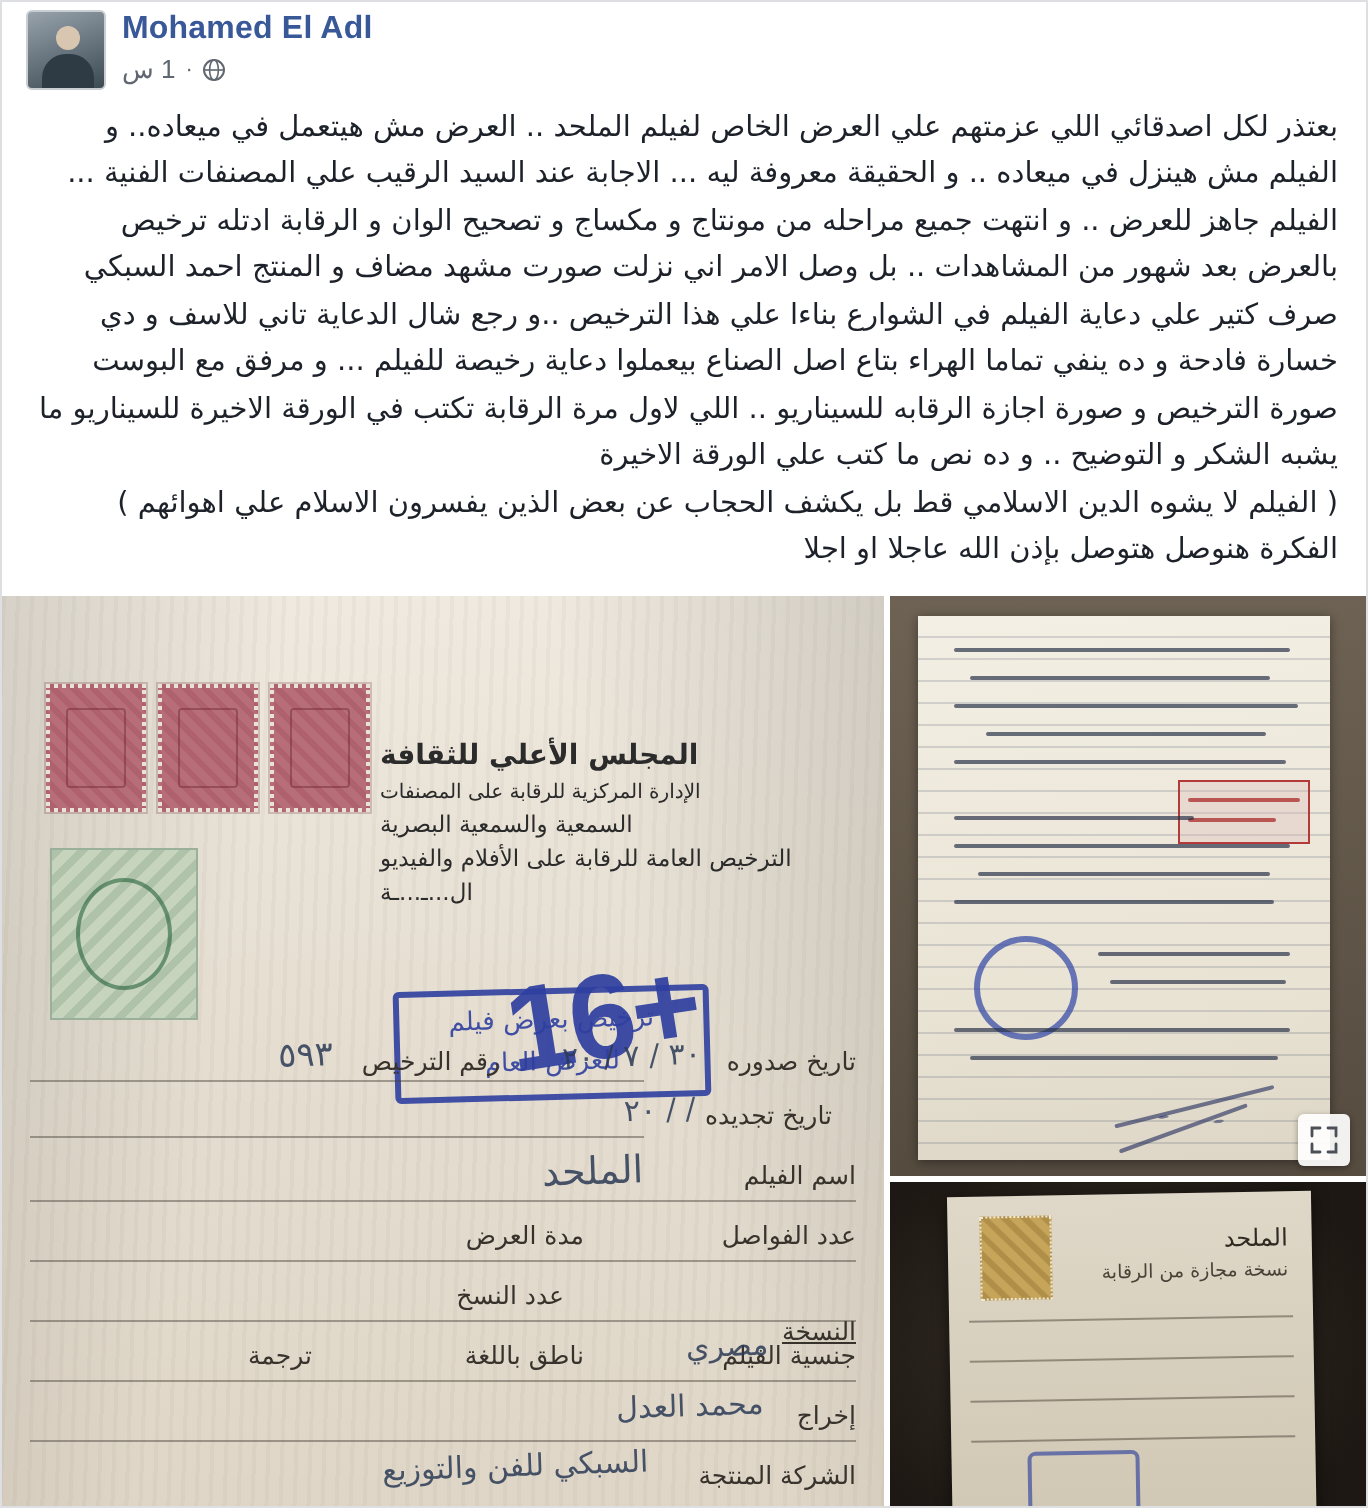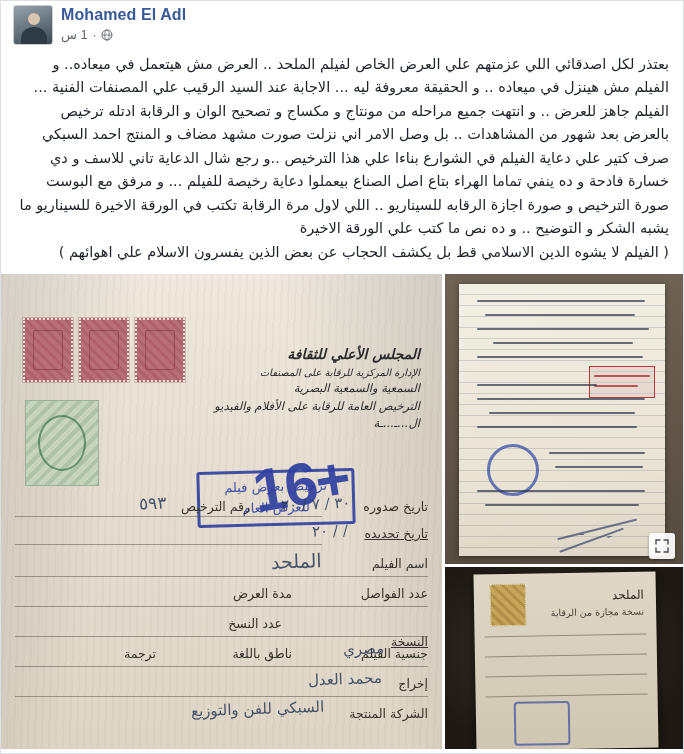--- a/index.html
+++ b/index.html
@@ -176,27 +176,26 @@
   .stamp-green::after{
     content:"";
     position:absolute; left:12px; top:14px; right:12px; bottom:14px;
     border:2px solid rgba(25,90,45,0.55);
     border-radius: 50%;
   }
   .doc-head {
     position: absolute;
     right: 22px;
     top: 70px;
-    text-align: right;
+    text-align: left;
     direction: rtl;
     color: #2b2b2b;
     font-family: "DejaVu Sans", "Liberation Sans", sans-serif;
     line-height: 1.5;
     width: 230px;
-    font-style: italic;
   }
   .doc-head .l1 { font-size: 14px; font-weight: bold; }
   .doc-head .l2 { font-size: 10px; }
   .doc-head .l3 { font-size: 11.5px; }
   .doc-head .l4 { font-size: 11.5px; }
   .doc-head .l5 { font-size: 11.5px; }
   .blue-stamp {
     position: absolute;
     left: 196px; top: 196px;
     width: 158px; height: 56px;
@@ -387,20 +386,21 @@
     </div>
     <div class="avatar">
       <div class="av-head"></div>
       <div class="av-body"></div>
     </div>
   </div>
 
   <div class="post-body">
     <p>بعتذر لكل اصدقائي اللي عزمتهم علي العرض الخاص لفيلم الملحد .. العرض مش هيتعمل في ميعاده.. و الفيلم مش هينزل في ميعاده .. و الحقيقة معروفة ليه ... الاجابة عند السيد الرقيب علي المصنفات الفنية ... الفيلم جاهز للعرض .. و انتهت جميع مراحله من مونتاج و مكساج و تصحيح الوان و  الرقابة ادتله ترخيص بالعرض بعد شهور من المشاهدات ..  بل وصل الامر اني نزلت صورت مشهد مضاف  و المنتج احمد السبكي صرف كتير علي دعاية الفيلم في الشوارع بناءا علي هذا الترخيص ..و رجع شال الدعاية تاني للاسف و دي خسارة فادحة و ده ينفي تماما الهراء بتاع اصل الصناع بيعملوا دعاية رخيصة للفيلم ... و مرفق  مع البوست صورة الترخيص و صورة  اجازة  الرقابه  للسيناريو .. اللي لاول مرة الرقابة تكتب في الورقة الاخيرة للسيناريو ما يشبه الشكر و التوضيح .. و ده نص ما كتب علي الورقة الاخيرة</p>
     <p>( الفيلم لا يشوه الدين الاسلامي قط بل يكشف الحجاب عن بعض الذين يفسرون الاسلام علي اهوائهم )</p>
+    <p>الفكرة هنوصل هتوصل بإذن الله عاجلا  او اجلا</p>
   </div>
 
   <div class="media-grid">
 
     <div class="media-left">
       <div class="doc">
         <div class="grain"></div>
 
         <div class="stamp-sq" style="left:22px; top:44px;"></div>
         <div class="stamp-sq" style="left:78px; top:44px;"></div>
@@ -420,21 +420,21 @@
           <div>للعرض العام</div>
         </div>
         <div class="rating-16">16+</div>
 
         <div class="doc-line" style="right:14px; top:225px;">تاريخ صدوره</div>
         <div class="hand" style="right:92px; top:221px;">٣٠ / ٧ / ٢٠</div>
         <div class="doc-line" style="right:192px; top:225px;">رقم الترخيص</div>
         <div class="hand" style="right:276px; top:219px; font-size:17px;">٥٩٣</div>
         <div class="rule" style="left:14px; right:120px; top:242px;"></div>
 
-        <div class="doc-line" style="right:14px; top:252px;text-decoration:underline;">تاريخ تجديده</div>
+        <div class="doc-line" style="right:26px; top:252px;">تاريخ تجديده</div>
         <div class="hand" style="right:94px; top:248px;">/ / ٢٠</div>
         <div class="rule" style="left:14px; right:120px; top:270px;"></div>
 
         <div class="doc-line" style="right:14px; top:282px;">اسم الفيلم</div>
         <div class="hand" style="right:120px; top:276px; font-size:19px;">الملحد</div>
         <div class="rule" style="left:14px; right:14px; top:302px;"></div>
 
         <div class="doc-line" style="right:14px; top:312px;">عدد الفواصل</div>
         <div class="doc-line" style="right:150px; top:312px;">مدة العرض</div>
         <div class="rule" style="left:14px; right:14px; top:332px;"></div>

